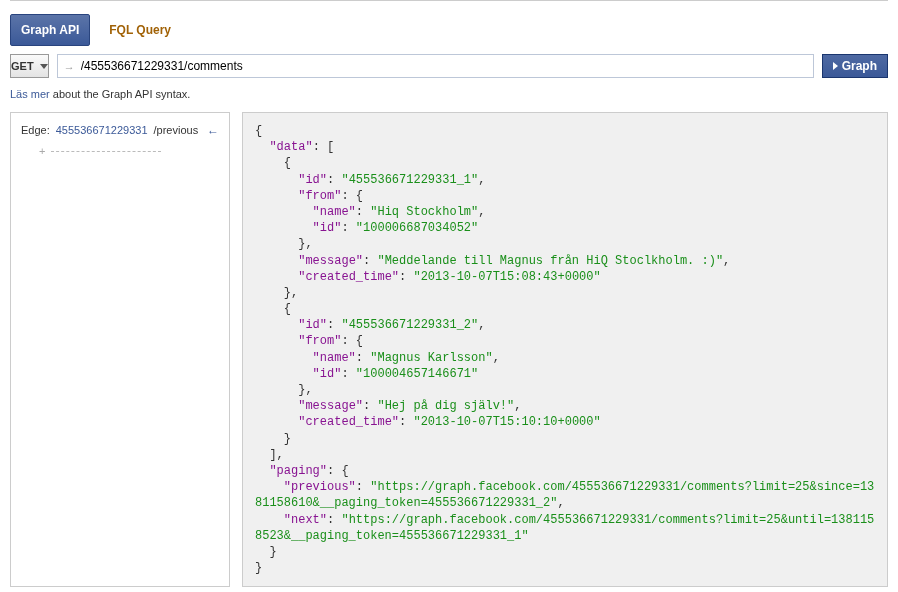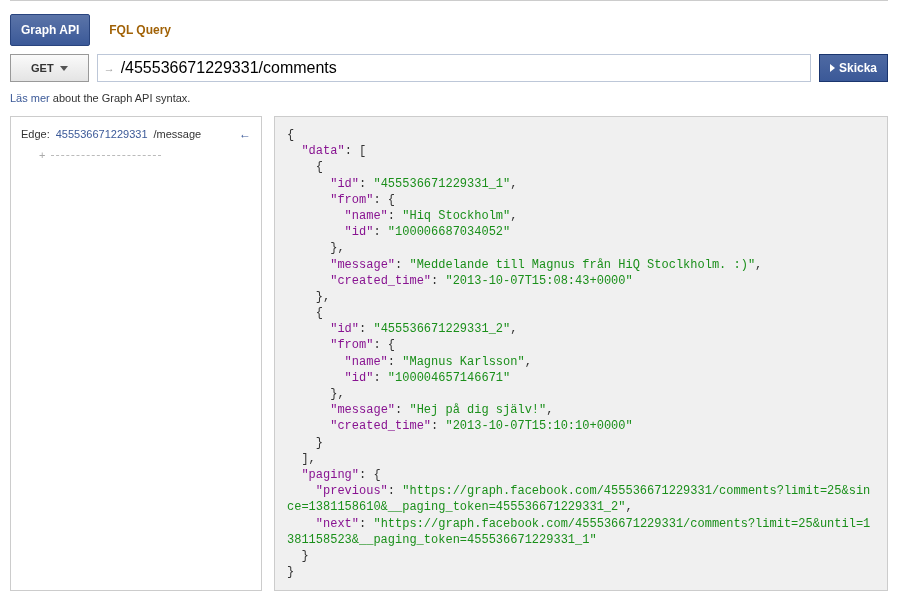--- a/index.html
+++ b/index.html
@@ -41,21 +41,21 @@
   .query-row {
     margin: 0 10px 10px 10px;
     display: flex;
     gap: 8px;
     align-items: stretch;
   }
   .method-select {
     display: flex;
     align-items: center;
     gap: 6px;
-    padding: 3px 20px;
+    padding: 3px 0;
     border: 1px solid #999;
     background: linear-gradient(#fafafa,#e4e4e4);
     font-size: 11px;
     font-weight: bold;
     color: #333;
     cursor: pointer;
   }
   .method-select .chev {
     width: 0; height: 0;
     border-left: 4px solid transparent;
@@ -72,21 +72,21 @@
   }
   .path-arrow {
     color: #999;
     font-size: 11px;
     margin-right: 4px;
   }
   .path-input {
     flex: 1;
     border: none;
     outline: none;
-    font-size: 16px;
+    font-size: 12px;
     padding: 4px 2px;
     font-family: inherit;
   }
   .submit-btn {
     background: linear-gradient(#4e69a2,#3b5998);
     border: 1px solid #1a356e;
     color: #fff;
     font-weight: bold;
     padding: 0 10px;
     display: flex;
@@ -105,21 +105,21 @@
     margin: 8px 10px 12px 10px;
     font-size: 11px;
   }
   .help-line a { color: #3b5998; text-decoration: none; }
   .panels {
     margin: 0 10px;
     display: flex;
     gap: 12px;
   }
   .left-panel {
-    width: 252px;
+    width: 220px;
     border: 1px solid #ccc;
     background: #fff;
     padding: 10px 10px;
     font-size: 11px;
     min-height: 460px;
   }
   .edge-row {
     display: flex;
     align-items: center;
     gap: 6px;
@@ -178,34 +178,34 @@
   <div class="method-select">
     <span>GET</span>
     <span class="chev"></span>
   </div>
   <div class="path-wrap">
     <span class="path-arrow">→</span>
     <input class="path-input" type="text" value="/455536671229331/comments" style="">
   </div>
   <button class="submit-btn">
     <span class="tri"></span>
-    <span>Skicka</span>
+    <span>Graph</span>
   </button>
 </div>
 
 <div class="help-line">
   <a href="#">Läs mer</a><span> about the Graph API syntax.</span>
 </div>
 
 <div class="panels">
   <div class="left-panel">
     <div class="edge-row">
       <span class="lbl">Edge:</span>
       <span class="link">455536671229331</span>
-        <span class="suffix">/message</span>
+        <span class="suffix">/previous</span>
       <span class="back-arrow">←</span>
     </div>
     <div class="add-line">
       <span>+</span>
       <span class="dots"></span>
     </div>
   </div>
 
   <div class="right-panel" id="response-panel">{
   <span class="k">"data"</span>: [

